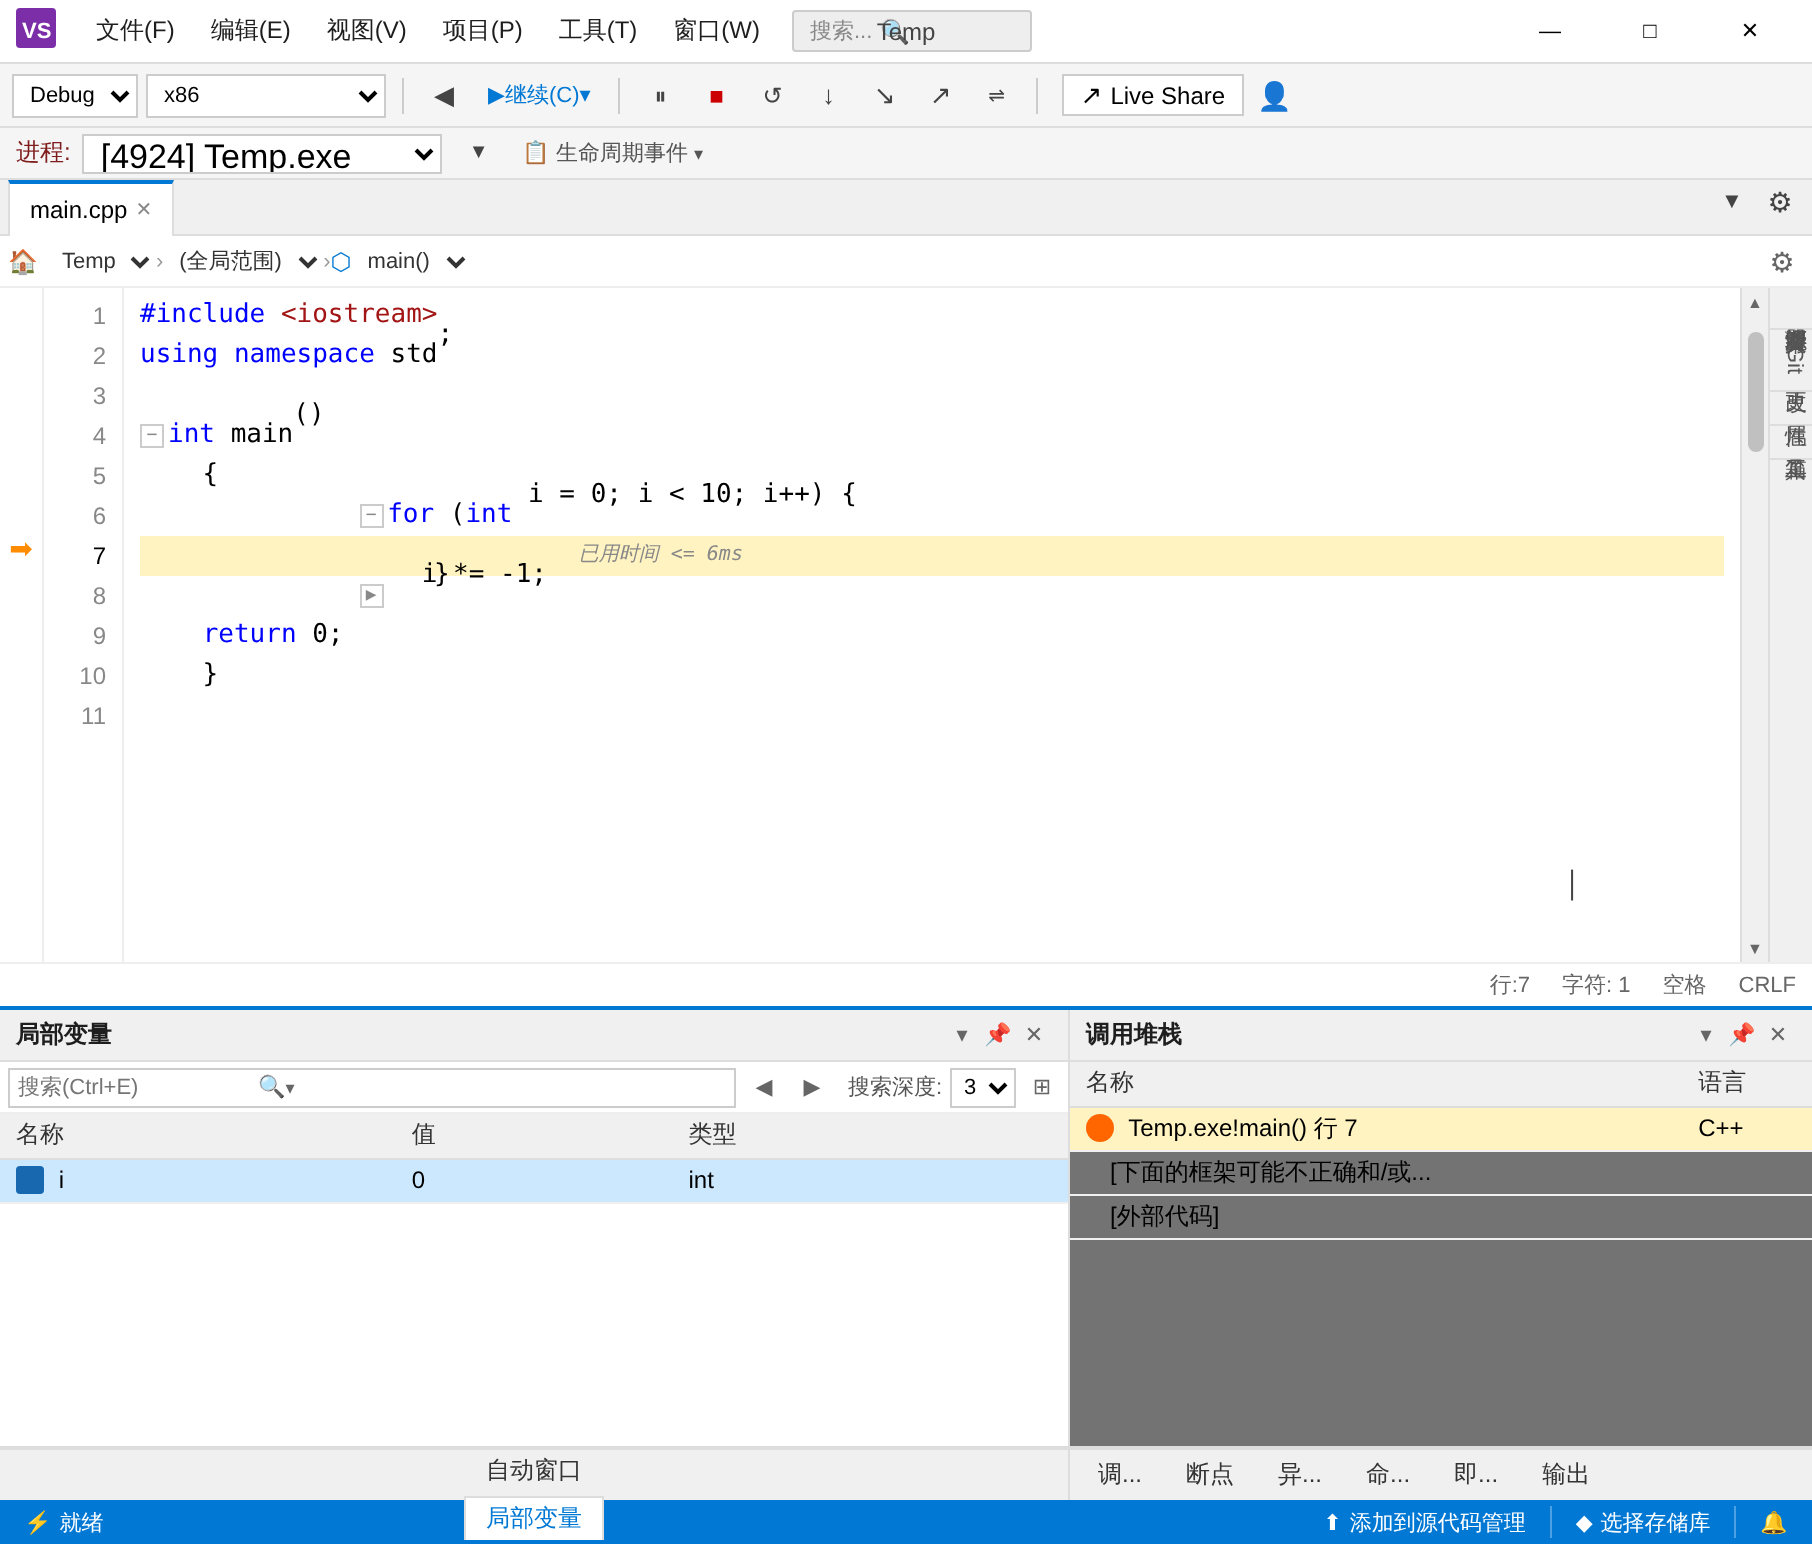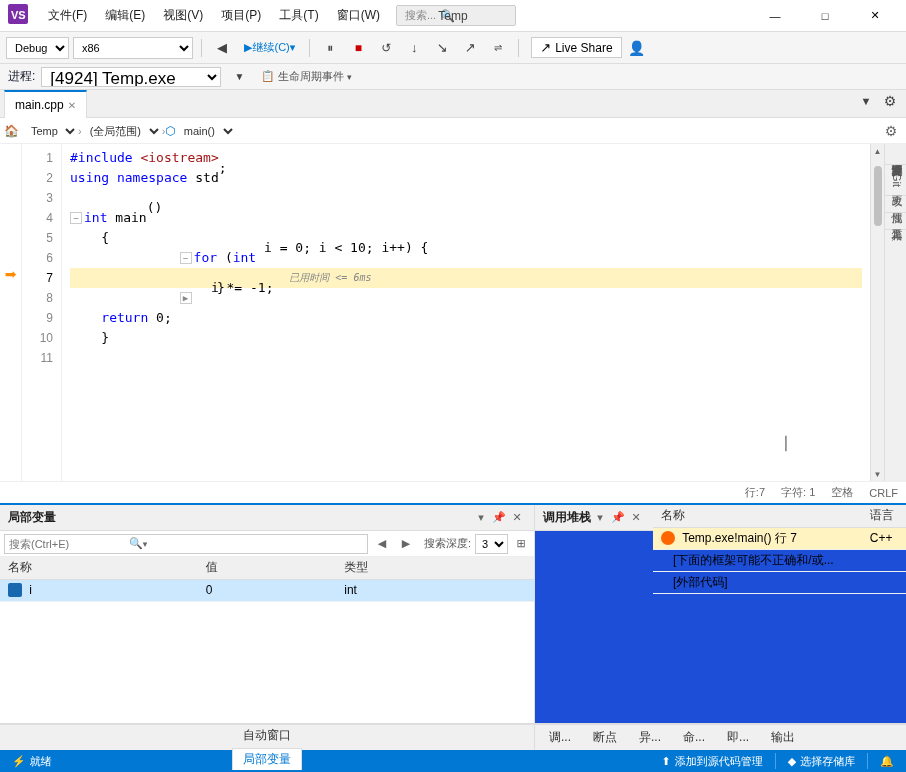--- a/index.html
+++ b/index.html
@@ -53,21 +53,21 @@
     #editor-scrollbar { width: 14px; background: #f0f0f0; border-left: 1px solid #ddd; display: flex; flex-direction: column; align-items: center; }
     .scroll-arrow { width: 14px; height: 14px; display: flex; align-items: center; justify-content: center; font-size: 8px; cursor: pointer; color: #666; }
     .scroll-thumb { width: 8px; background: #c0c0c0; border-radius: 4px; margin: 2px auto; }
 
     
     #editor-status { display: flex; align-items: center; justify-content: flex-end; background: #fff; border-top: 1px solid #eee; height: 22px; padding: 0 8px; gap: 16px; font-size: 11px; color: #666; }
 
     
     #bottom-panels { display: flex; height: 220px; border-top: 2px solid #0078d4; }
     #locals-panel { width: 535px; display: flex; flex-direction: column; border-right: 1px solid #ddd; background: #fff; }
-    #callstack-panel { flex: 1; display: flex; flex-direction: row; background: #1d4ed8; }
+    #callstack-panel { flex: 1; display: flex; flex-direction: column; background: #737373; }
     
     .panel-header { display: flex; align-items: center; background: #f0f0f0; border-bottom: 1px solid #ddd; height: 26px; padding: 0 8px; }
     .panel-title { font-size: 12px; font-weight: bold; color: #1e1e1e; flex: 1; }
     .panel-btn { width: 18px; height: 18px; display: flex; align-items: center; justify-content: center; cursor: pointer; font-size: 11px; color: #666; border: none; background: transparent; }
 
     
     .locals-toolbar { display: flex; align-items: center; background: #fff; border-bottom: 1px solid #eee; height: 26px; padding: 0 4px; gap: 4px; }
     .search-box { display: flex; align-items: center; border: 1px solid #ccc; height: 20px; padding: 0 4px; flex: 1; }
     .search-box input { border: none; outline: none; font-size: 11px; width: 100%; }
     .depth-select { height: 20px; border: 1px solid #ccc; background: #fff; font-size: 11px; padding: 0 2px; }
@@ -173,21 +173,21 @@
   <button class="toolbar-btn" style="font-size:10px;">⇌</button>
   <div class="toolbar-sep"></div>
   <div class="live-share-btn">
     <span style="font-size:13px;">↗</span>
     <span>Live Share</span>
   </div>
   <button class="toolbar-btn" style="font-size:14px;">👤</button>
 </div>
 
 <div id="process-bar">
-  <span style="color:#0f172a;">进程:</span>
+  <span style="color:#7f1d1d;">进程:</span>
   <select class="process-select">
     <option>[4924] Temp.exe</option>
   </select>
   <button class="toolbar-btn" style="font-size:10px;">▼</button>
   <div class="lifecycle-btn">
     <span>📋</span>
     <span>生命周期事件</span>
     <span style="font-size:9px;">▾</span>
   </div>
 </div>

